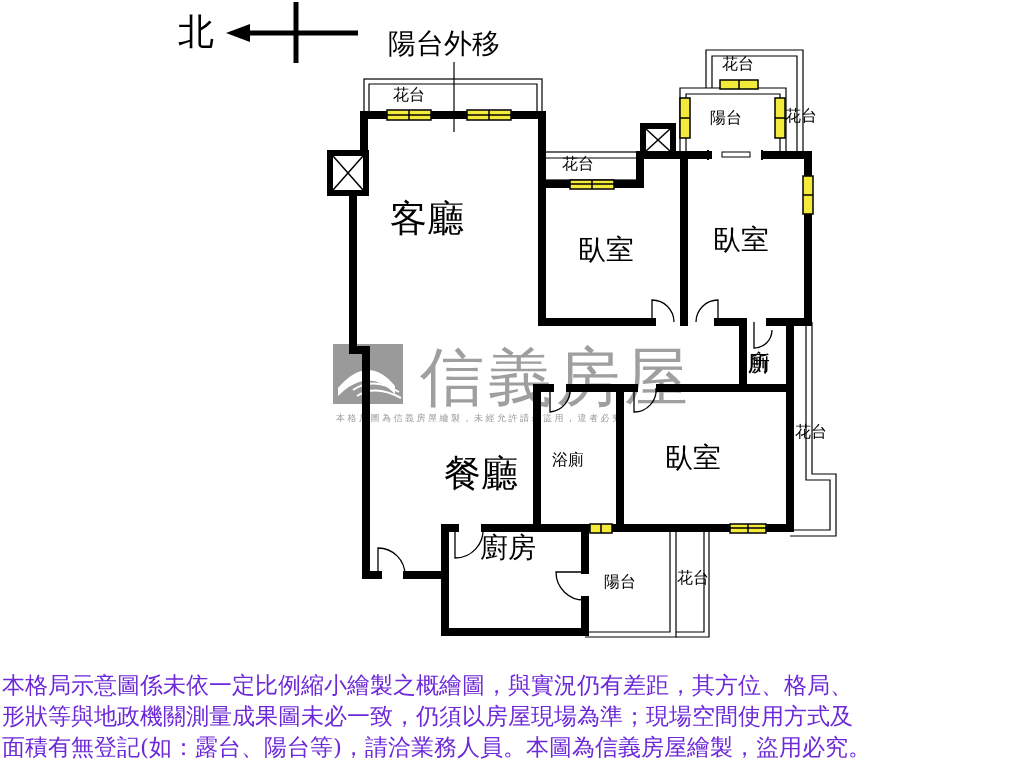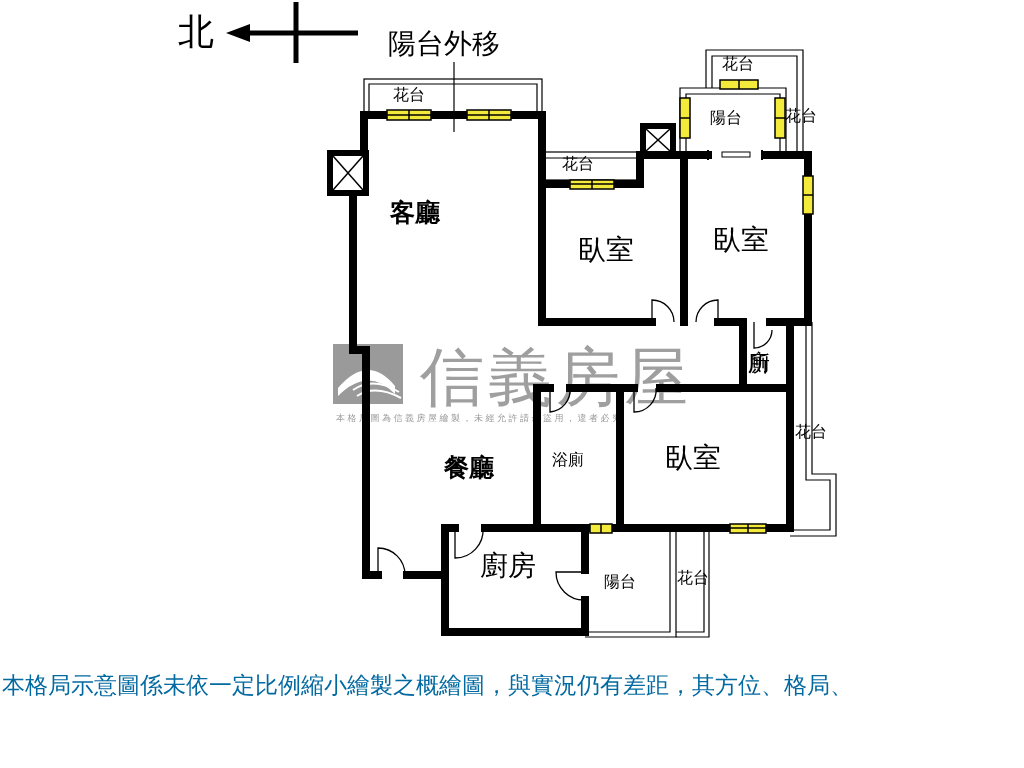--- a/index.html
+++ b/index.html
@@ -1,26 +1,26 @@
 <!DOCTYPE html>
 <html><head>
 <meta charset="utf-8">
 <style>
   html,body{margin:0;padding:0;background:#ffffff;}
   body{width:1024px;height:768px;position:relative;overflow:hidden;font-family:"DejaVu Sans",sans-serif;}
   #plan{position:absolute;left:0;top:0;width:1024px;height:660px;}
   .lbl{position:absolute;color:#000;white-space:nowrap;line-height:1;}
-  .lbl.big{font-size:25px;font-family:"DejaVu Serif",serif;font-weight:bold;}
+  .lbl.big{font-size:37px;font-family:"DejaVu Serif",serif;}
   .lbl.mid{font-size:28px;font-family:"DejaVu Serif",serif;}
   .lbl.sm{font-size:16px;font-family:"DejaVu Sans",sans-serif;}
   .lbl.vert{writing-mode:vertical-rl;font-size:22px;font-family:"DejaVu Serif",serif;letter-spacing:2px;}
   #wm{position:absolute;left:333px;top:338px;width:360px;height:70px;}
   #wm-text{position:absolute;left:420px;top:334px;font-size:64px;color:#8f8f8f;opacity:.85;letter-spacing:4px;font-family:Liberation Sans, sans-serif;}
   #wm-sub{position:absolute;left:336px;top:412px;font-size:9px;color:#9a9a9a;letter-spacing:2.5px;}
-  #disclaimer{position:absolute;left:2px;top:670px;width:1022px;font-size:23px;line-height:31px;color:#0369a1;font-family:"DejaVu Serif",serif;}
+  #disclaimer{position:absolute;left:2px;top:670px;width:1022px;font-size:23px;line-height:31px;color:#6d28d9;font-family:"DejaVu Serif",serif;}
   #disclaimer div{white-space:nowrap;}
 </style>
 </head>
 <body>
 
 <svg id="wm" viewBox="0 0 360 70">
   <rect x="0" y="6" width="70" height="60" fill="#9a9a9a"></rect>
   <path d="M5 50 Q35 15 62 48 L62 56 Q35 28 5 58 Z" fill="#fff"></path>
   <path d="M20 52 Q40 38 66 54" stroke="#fff" stroke-width="2" fill="none"></path>
   <path d="M24 58 Q42 46 68 60" stroke="#fff" stroke-width="2" fill="none"></path>
@@ -164,18 +164,20 @@
 <div class="lbl sm" style="left:677px;top:570px;">花台</div>
 
 <div class="lbl big" style="left:390px;top:200px;">客廳</div>
 <div class="lbl mid" style="left:578px;top:236px;">臥室</div>
 <div class="lbl mid" style="left:713px;top:226px;">臥室</div>
 <div class="lbl sm" style="left:710px;top:110px;">陽台</div>
 <div class="lbl vert" style="left:748px;top:332px;">廁所</div>
 <div class="lbl sm" style="left:552px;top:452px;">浴廁</div>
 <div class="lbl mid" style="left:665px;top:444px;">臥室</div>
 <div class="lbl big" style="left:444px;top:455px;">餐廳</div>
-<div class="lbl mid" style="left:480px;top:552px;">廚房</div>
+<div class="lbl mid" style="left:480px;top:534px;">廚房</div>
 <div class="lbl sm" style="left:604px;top:574px;">陽台</div>
 
 <div id="disclaimer">
   <div>本格局示意圖係未依一定比例縮小繪製之概繪圖，與實況仍有差距，其方位、格局、</div>
+  <div>形狀等與地政機關測量成果圖未必一致，仍須以房屋現場為準；現場空間使用方式及</div>
+  <div>面積有無登記(如：露台、陽台等)，請洽業務人員。本圖為信義房屋繪製，盜用必究。</div>
 </div>
 
 </body></html>

